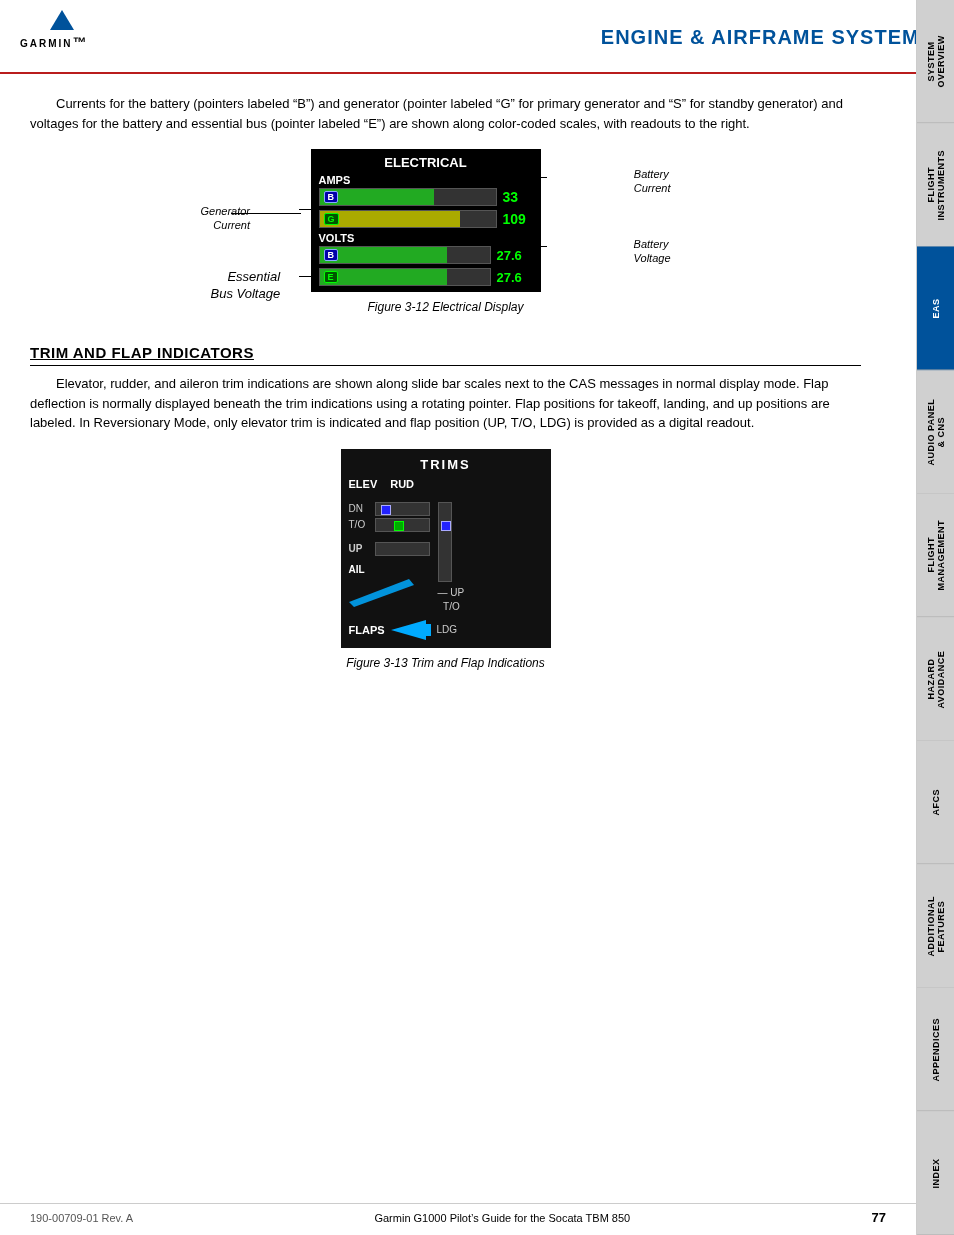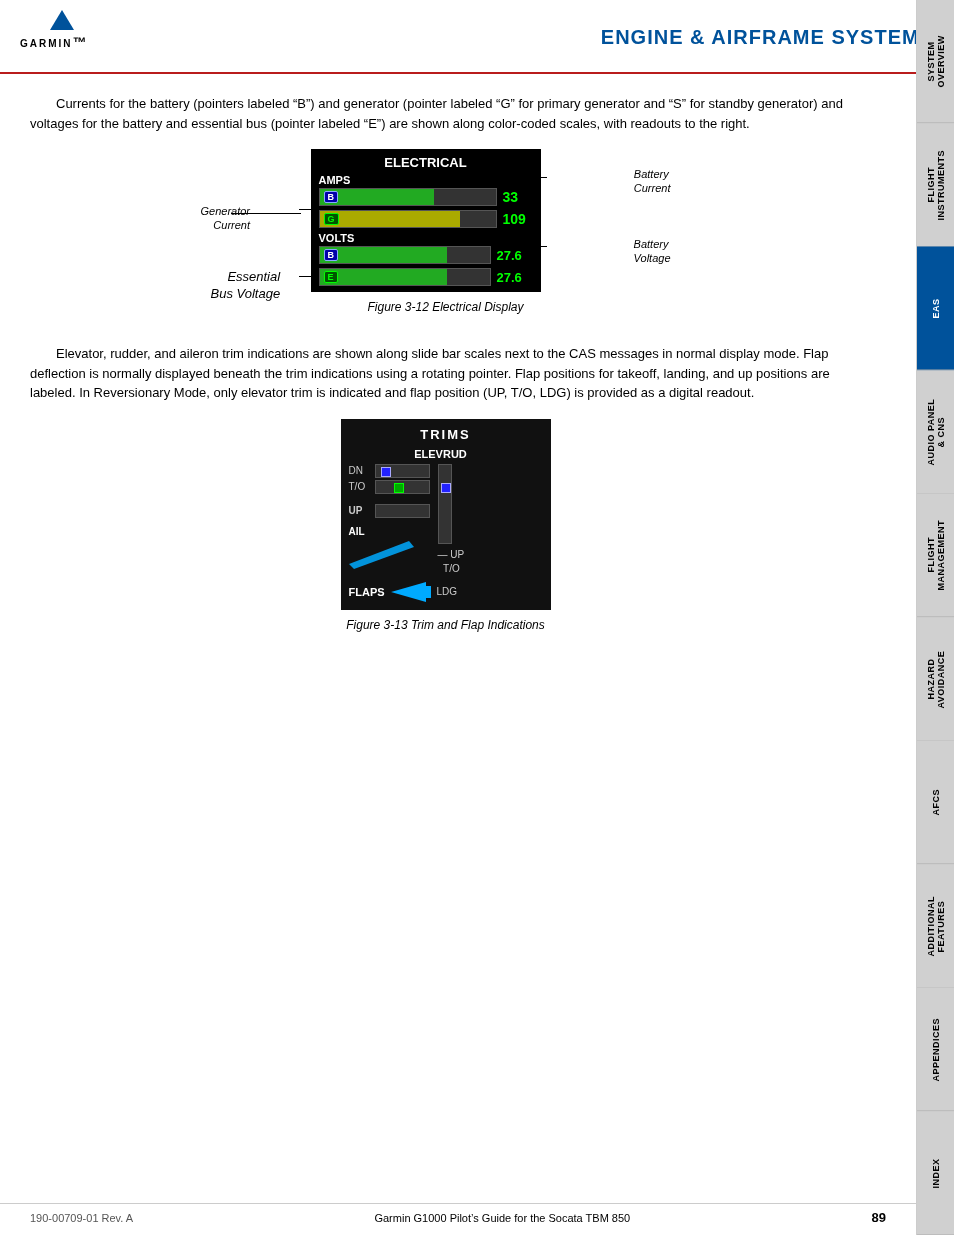--- a/index.html
+++ b/index.html
@@ -248,29 +248,30 @@
         <div style="position:absolute; left:-12px; top:127px; width:12px; height:1px; background:#000;"></div>
 
         <div style="position:absolute; left:-12px; top:60px; width:12px; height:1px; background:#000;"></div>
 
       </div>
       <div class="figure-caption">Figure 3-12  Electrical Display</div>
     </div>
   </div>
 
   <div>
+    <div class="section-heading">TRIM AND FLAP INDICATORS</div>
     <div class="section-body">Elevator, rudder, and aileron trim indications are shown along slide bar scales next to the CAS messages in normal display mode.  Flap deflection is normally displayed beneath the trim indications using a rotating pointer.  Flap positions for takeoff, landing, and up positions are labeled.  In Reversionary Mode, only elevator trim is indicated and flap position (UP, T/O, LDG) is provided as a digital readout.</div>
 
     <div class="figure-area">
 
       <div style="background:#111; color:#fff; width:210px; padding:8px; font-family:Arial,sans-serif; font-size:11px;">
 
         <div style="text-align:center; font-weight:bold; font-size:13px; margin-bottom:6px; letter-spacing:2px;">TRIMS</div>
 
-        <div style="display:flex; justify-content:center; margin-bottom:4px;">
+        <div style="display:flex; justify-content:flex-start; margin-bottom:12px;gap:13px;">
           <div style="font-weight:bold; font-size:11px;">ELEV</div>
           <div style="font-weight:bold; font-size:11px; margin-right:10px;">RUD</div>
         </div>
 
         <div style="display:flex; gap:8px;">
 
           <div style="display:flex; flex-direction:column; align-items:flex-start; min-width:70px;">
 
             <div style="display:flex; align-items:center; gap:4px; margin-bottom:2px;">
               <div style="font-size:10px; color:#ccc; min-width:22px;">DN</div>
@@ -325,14 +326,14 @@
 
       <div class="figure-caption">Figure 3-13  Trim and Flap Indications</div>
     </div>
   </div>
 
 </div>
 
 <div class="footer">
   <div class="footer-left">190-00709-01  Rev. A</div>
   <div class="footer-center">Garmin G1000 Pilot’s Guide for the Socata TBM 850</div>
-  <div class="footer-right">89</div>
+  <div class="footer-right">77</div>
 </div>
 
 </body></html>

